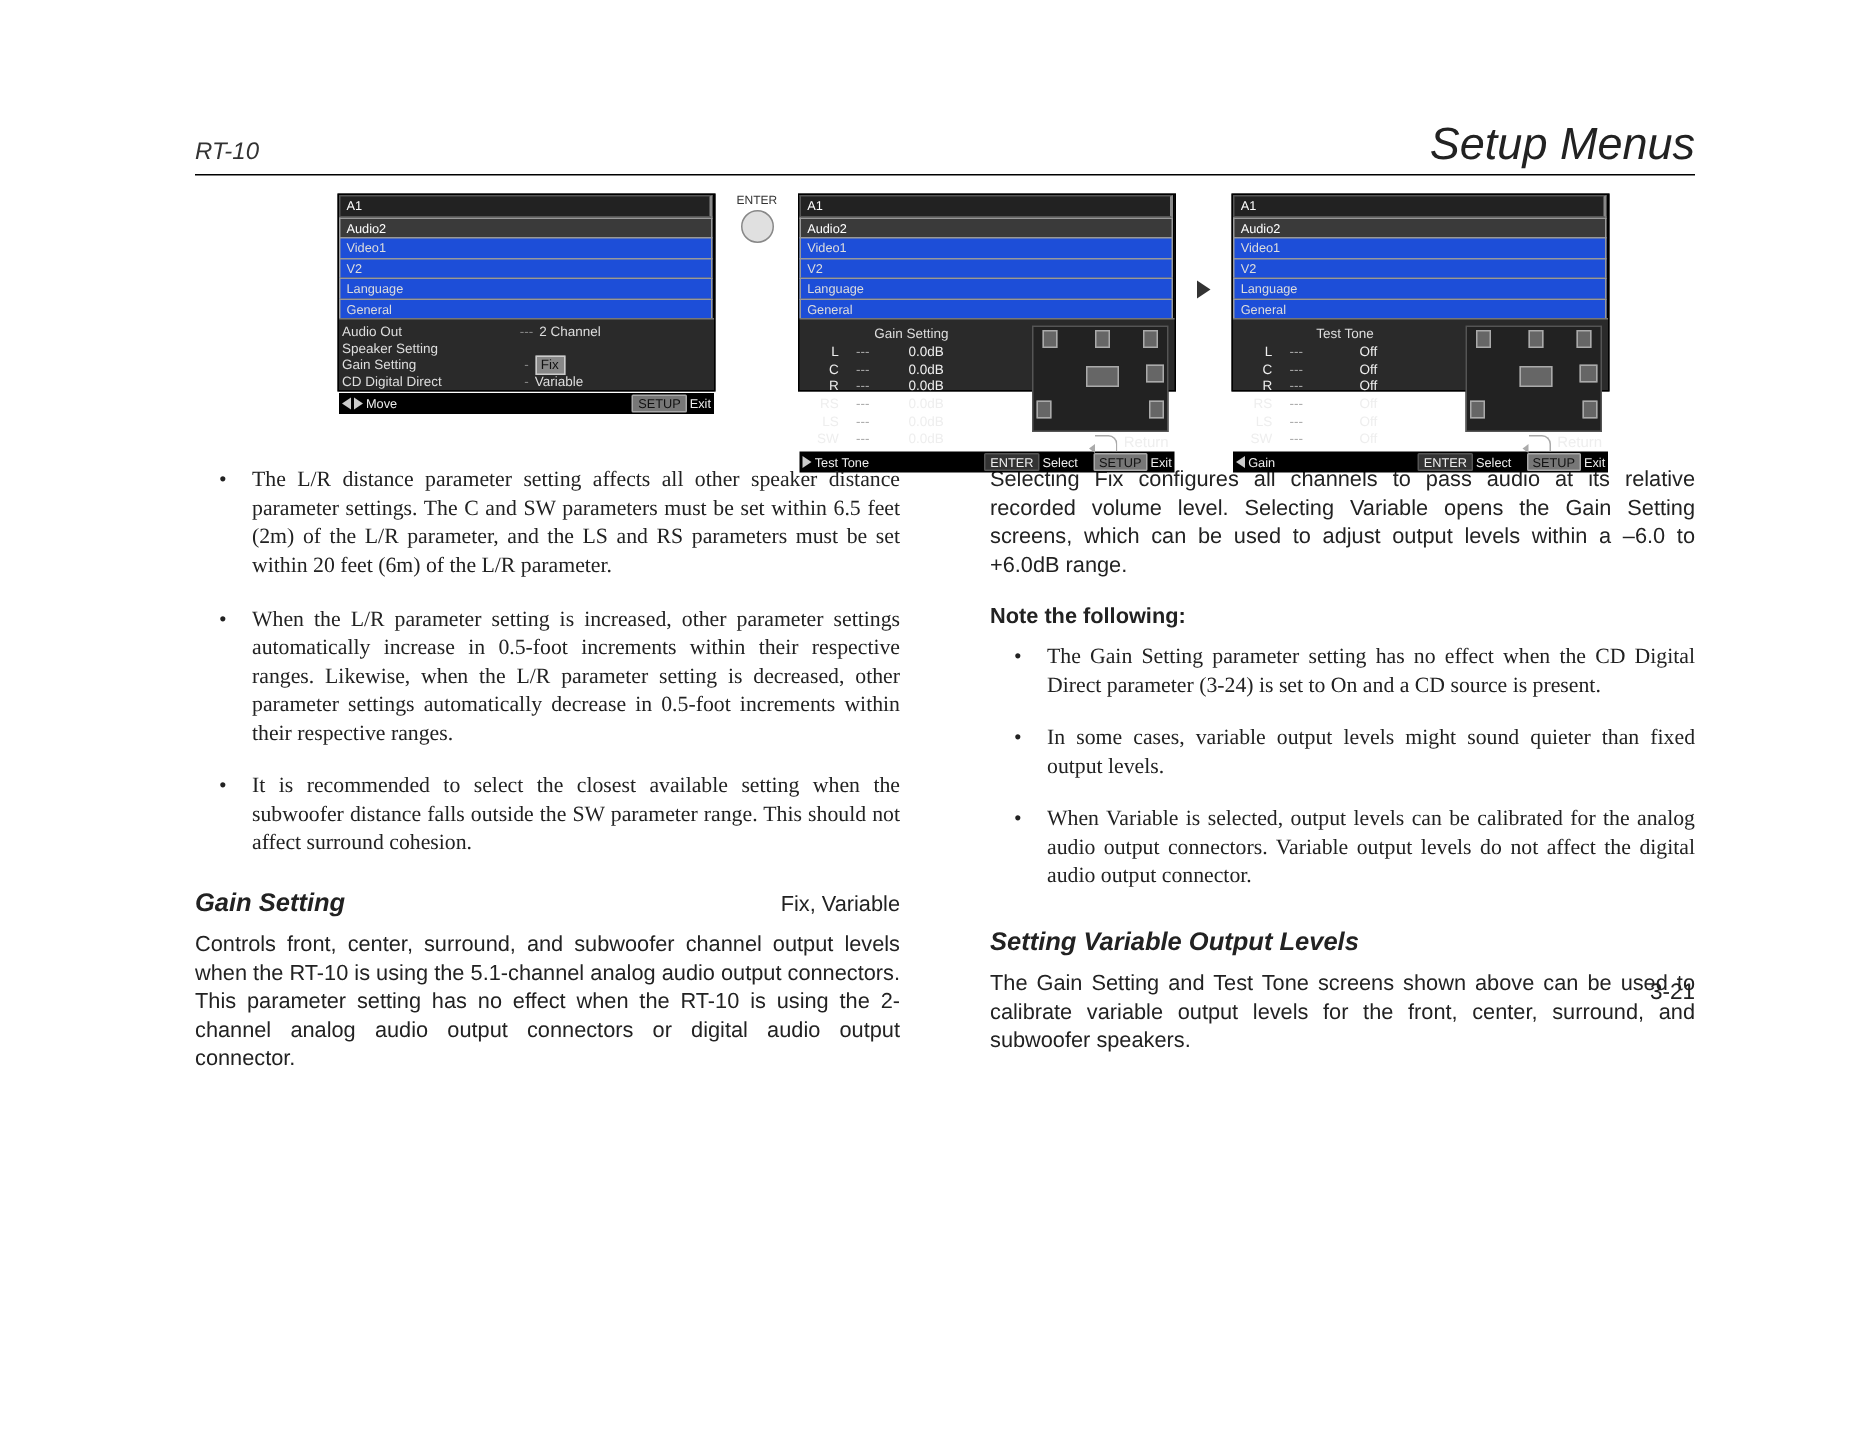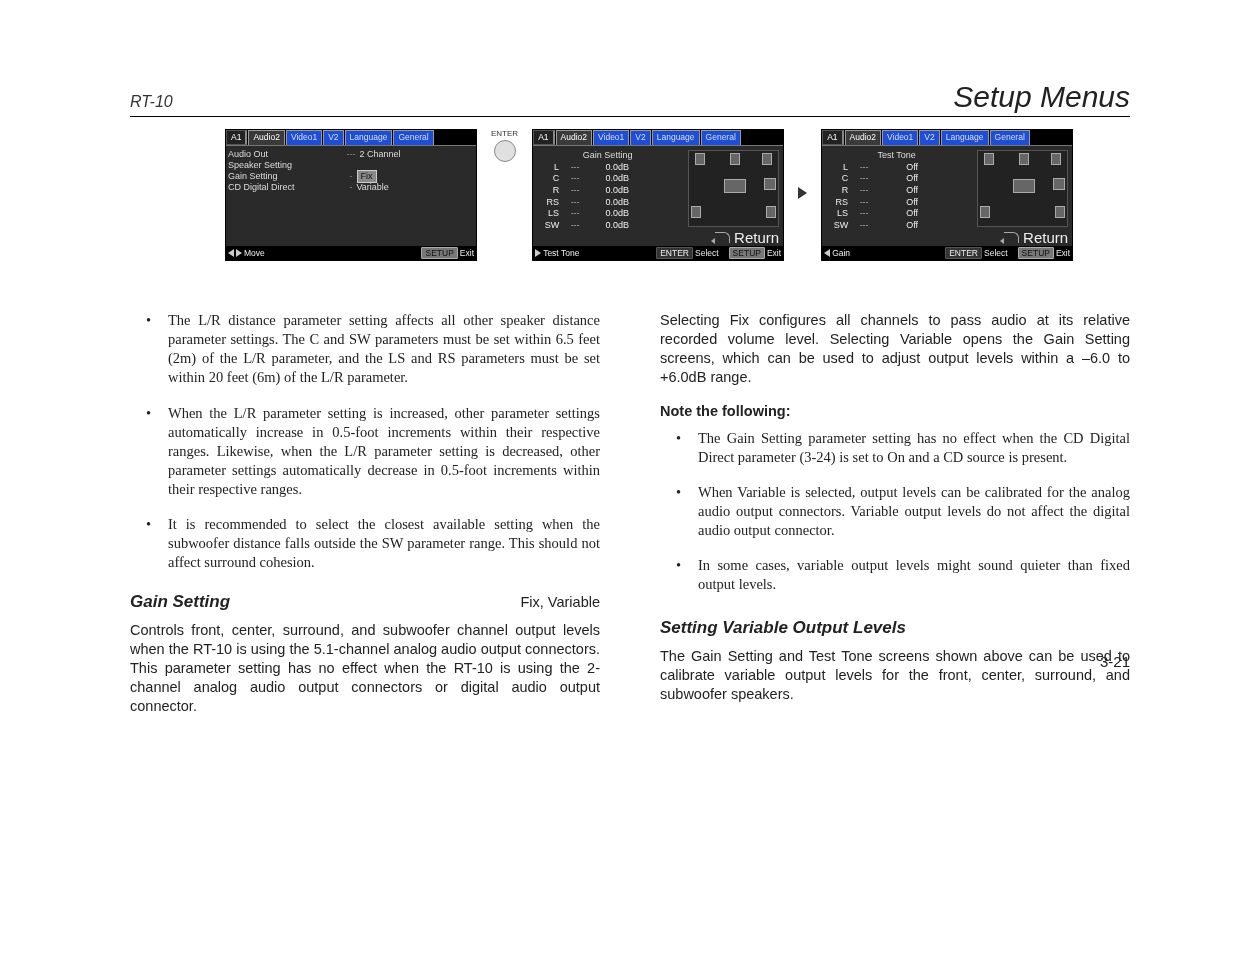--- a/index.html
+++ b/index.html
@@ -51,20 +51,21 @@
     color: #eee;
     font-size: 9px;
     border: 1px solid #000;
     position: relative;
     display: flex;
     flex-direction: column;
   }
   .tabs {
     display: flex;
     background: #000;
+    flex-direction: column;
   }
   .tab {
     padding: 2px 4px;
     color: #ddd;
     background: #1d4ed8;
     border: 1px solid #999;
     border-bottom: none;
     margin-right: 1px;
     line-height: 1;
     font-size: 8.5px;
@@ -123,21 +124,21 @@
   }
   .spk.l { top:2px; left:6px; }
   .spk.c { top:2px; left:50%; margin-left:-4px; }
   .spk.r { top:2px; right:6px; }
   .spk.ls { bottom:8px; left:2px; }
   .spk.rs { bottom:8px; right:2px; }
   .sw { position:absolute; right:2px; top:36%; width:10px; height:10px; background:#666; border:1px solid #aaa; }
   .tv { position:absolute; left:50%; top:38%; width:20px; height:12px; margin-left:-10px; background:#666; border:1px solid #aaa; }
   .return-line {
     display:flex; align-items:center; justify-content:flex-end;
-    font-size:15px; gap:4px; padding:2px 4px 0 4px;
+    font-size:10px; gap:4px; padding:2px 4px 0 4px;
   }
   .footer-bar {
     display:flex; align-items:center; background:#000; padding:1px 2px; gap:2px;
     font-size:8.5px;
     justify-content:center;
   }
   .footer-bar .pad { flex:1; }
   .chip { background:#777; color:#111; padding:0 3px; border-radius:1px; border:1px solid #aaa; line-height:1.2; }
   .chip.dark { background:#333; color:#eee; border-color:#555; }
   .knob {
@@ -411,22 +412,22 @@
         <span class="sect-opts">Fix, Variable</span>
       </div>
       <div class="sect-para">Controls front, center, surround, and subwoofer channel output levels when the RT-10 is using the 5.1-channel analog audio output connectors. This parameter setting has no effect when the RT-10 is using the 2-channel analog audio output connectors or digital audio output connector.</div>
     </div>
 
     <div class="col">
       <div>Selecting Fix configures all channels to pass audio at its relative recorded volume level. Selecting Variable opens the Gain Setting screens, which can be used to adjust output levels within a –6.0 to +6.0dB range.</div>
       <div class="note-head">Note the following:</div>
       <ul class="bul">
         <li>The Gain Setting parameter setting has no effect when the CD Digital Direct parameter (3-24) is set to On and a CD source is present.</li>
+        <li>In some cases, variable output levels might sound quieter than fixed output levels.</li>
         <li>When Variable is selected, output levels can be calibrated for the analog audio output connectors. Variable output levels do not affect the digital audio output connector.</li>
-        <li>In some cases, variable output levels might sound quieter than fixed output levels.</li>
       </ul>
       <div class="sub-title">Setting Variable Output Levels</div>
       <div class="sect-para">The Gain Setting and Test Tone screens shown above can be used to calibrate variable output levels for the front, center, surround, and subwoofer speakers.</div>
       <div class="cont-line">. . . Audio2 continues on page 3-22</div>
     </div>
   </div>
 
   <div class="page-num">3-21</div>
 </div>
 

